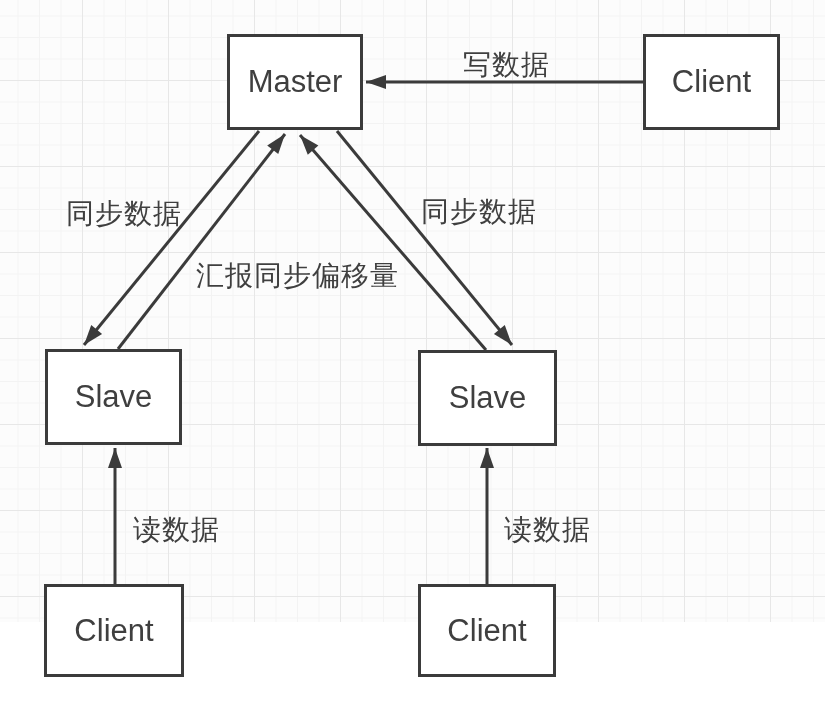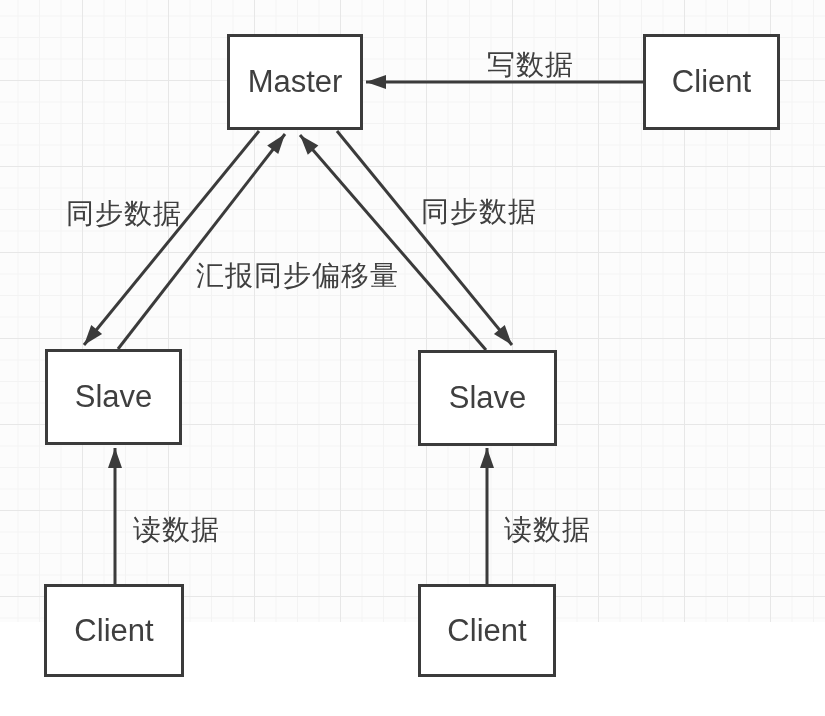--- a/index.html
+++ b/index.html
@@ -49,21 +49,21 @@
   .node-slave-right  { left: 418px; top: 350px; width: 139px; height: 96px; }
   .node-client-bl    { left:  44px; top: 584px; width: 140px; height: 93px; }
   .node-client-br    { left: 418px; top: 584px; width: 138px; height: 93px; }
   .edge-label {
     position: absolute;
     font-size: 28px;
     color: var(--text);
     white-space: nowrap;
     letter-spacing: 1px;
   }
-  .label-write        { left: 487px; top:  46px; }
+  .label-write        { left: 463px; top:  46px; }
   .label-sync-left    { left:  66px; top: 195px; }
   .label-sync-right   { left: 421px; top: 193px; }
   .label-report       { left: 196px; top: 257px; font-family: Liberation Mono, monospace; }
   .label-read-left    { left: 133px; top: 511px; }
   .label-read-right   { left: 504px; top: 511px; }
 </style>
 </head>
 <body>
 
 <div class="canvas">

